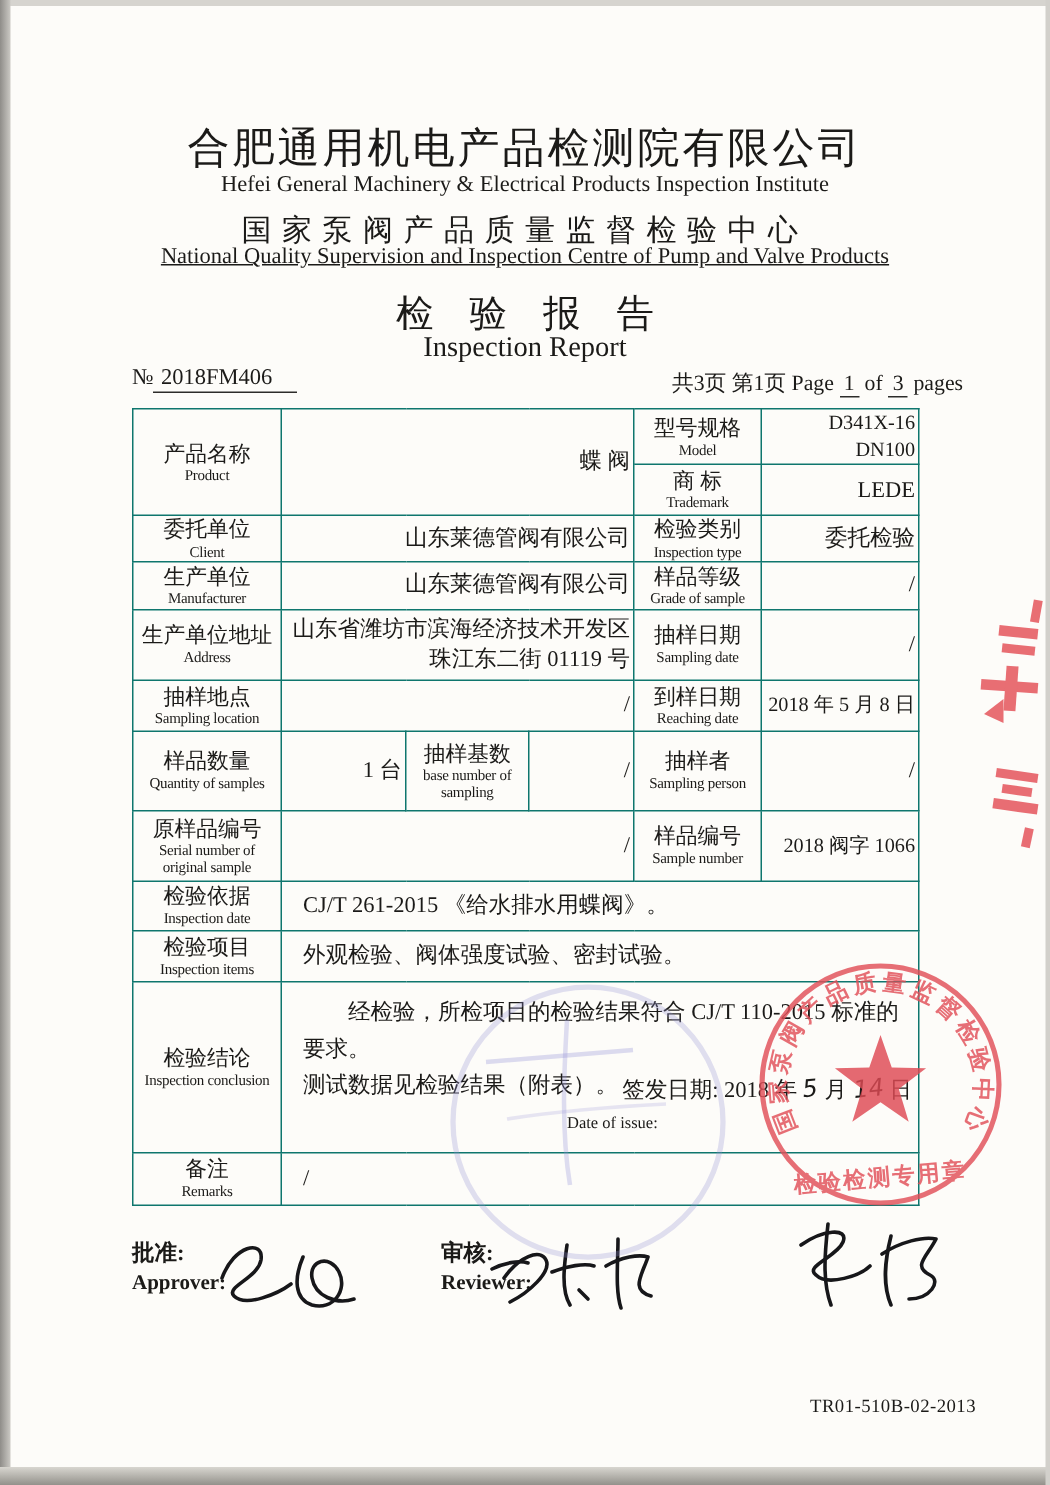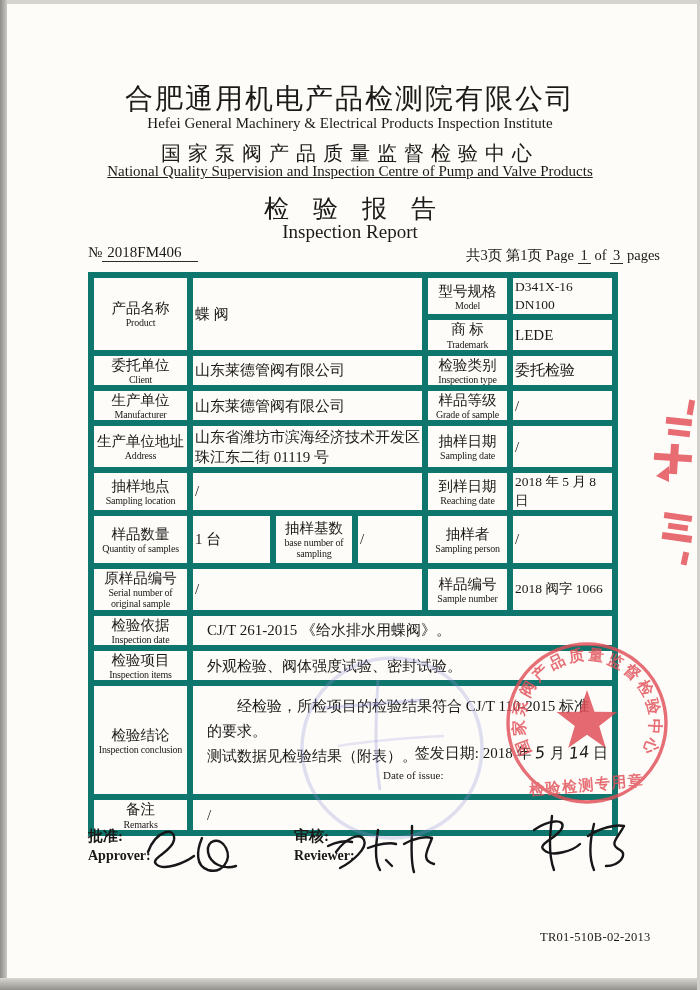--- a/index.html
+++ b/index.html
@@ -19,33 +19,33 @@
 
   .org-cn{top:80px;font-size:28px;letter-spacing:2px;font-weight:500;}
   .org-en{top:115px;font-size:15px;}
   .center-cn{top:140px;font-size:20px;letter-spacing:7px;}
   .center-en{top:163px;font-size:15px;text-decoration:underline;}
   .title-cn{top:192px;font-size:25px;letter-spacing:24px;text-indent:24px;font-weight:500;}
   .title-en{top:221px;font-size:19px;}
 
   .no-line{top:244px;left:88px;font-size:15px;}
   .no-value{border-bottom:1.2px solid #2d2c2a;padding:0 16px 1px 5px;}
-  .pages-line{top:246px;right:40px;font-size:14.5px;}
+  .pages-line{top:246px;right:58px;font-size:14.5px;}
   .u{border-bottom:1.2px solid #2d2c2a;padding:0 3px;}
 
   table.rpt{
     position:absolute;left:88px;top:272px;width:524px;
     border-collapse:collapse;table-layout:fixed;
     border:1.8px solid #333130;
   }
-  table.rpt td{border:6px solid #0f766e;padding:0 2px;overflow:hidden;margin-top:12px;}
+  table.rpt td{border:1px solid #0f766e;padding:0 2px;overflow:hidden;margin-top:12px;}
   .lab{text-align:center;vertical-align:middle;}
   .lab .cn{font-size:14.5px;line-height:1.25;display:block;}
   .lab .en{font-size:10px;line-height:1.12;display:block;letter-spacing:-0.2px;}
-  .val{text-align:left;vertical-align:middle;font-size:15px;line-height:1.35;}
+  .val{text-align:right;vertical-align:middle;font-size:15px;line-height:1.35;}
   .val-sm{font-size:13.5px;}
   .val-left{text-align:left;padding-left:14px !important;}
   .concl-cell{position:relative;vertical-align:top;padding:8px 10px 0 14px !important;font-size:15px;line-height:1.65;}
   .concl-l1{text-indent:2em;display:block;}
   .concl-l2{display:block;}
   .sign-date{position:absolute;right:4px;bottom:28px;font-size:15px;white-space:nowrap;}
   .hand{font-family:"DejaVu Sans",sans-serif;font-style:italic;font-size:16px;display:inline-block;transform:rotate(-6deg);padding:0 4px;}
   .date-issue-en{position:absolute;left:190px;bottom:10px;font-size:11px;}
 
   .sig-row{position:absolute;left:88px;top:818px;width:572px;height:72px;z-index:3;}

